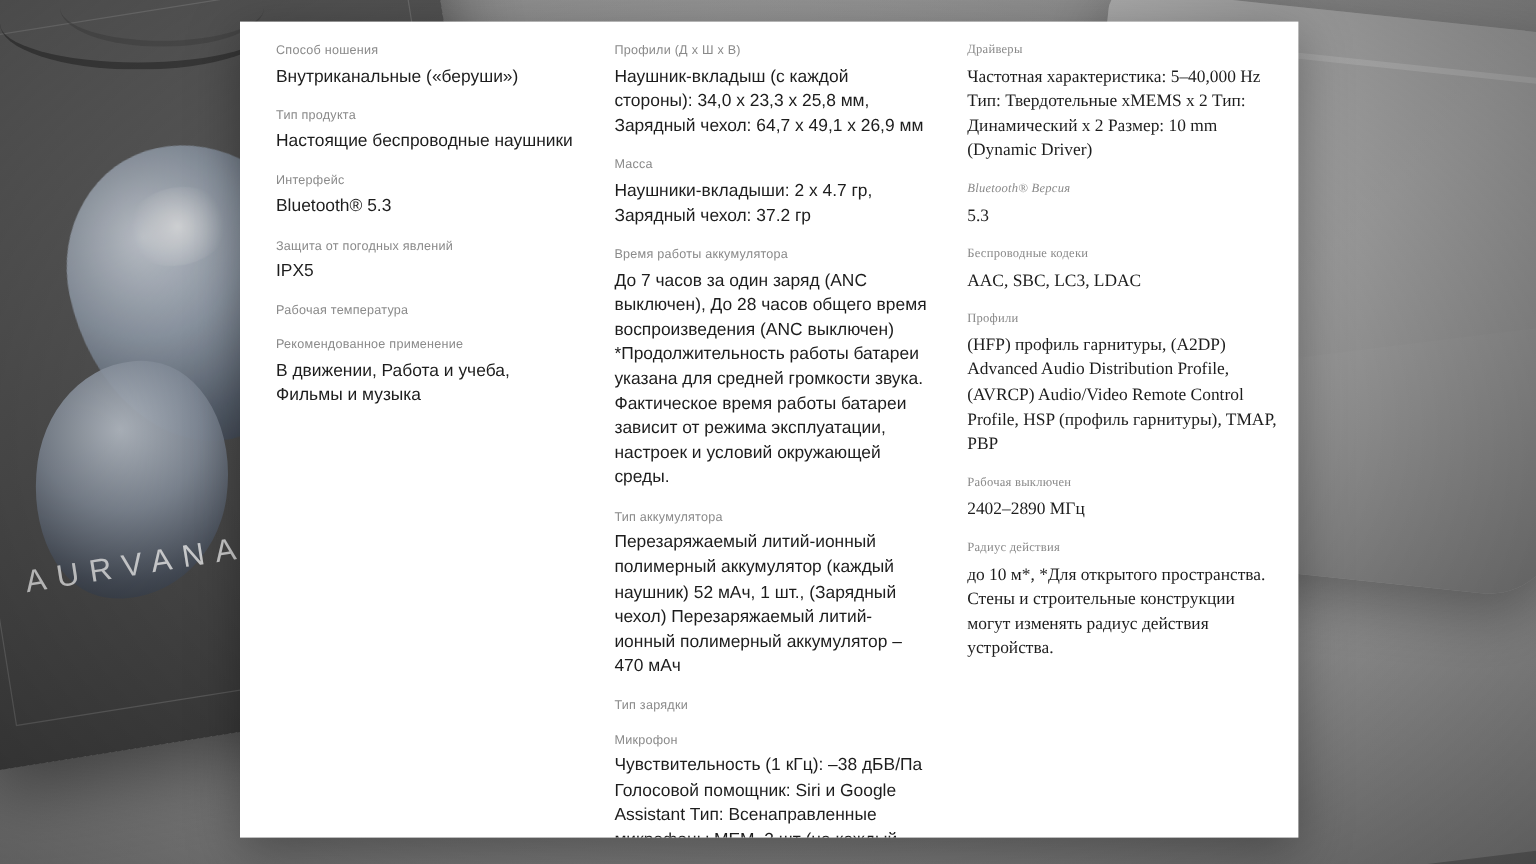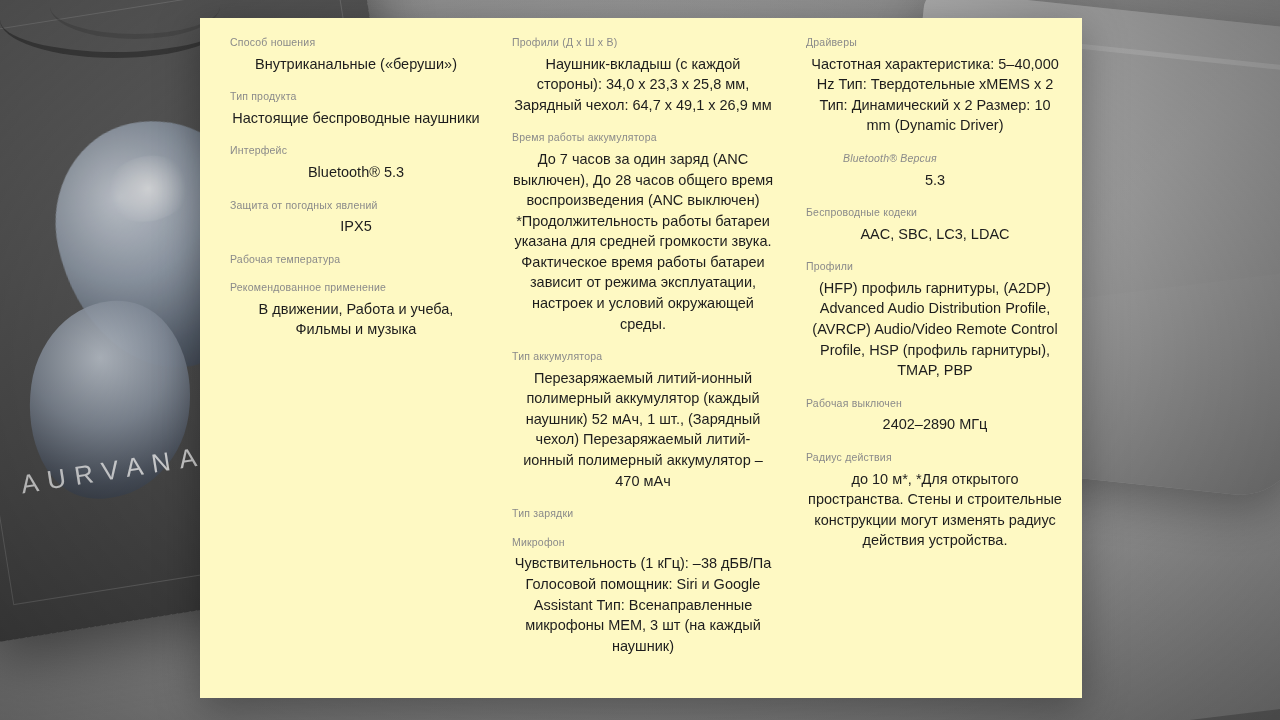--- a/index.html
+++ b/index.html
@@ -137,49 +137,48 @@
     background: radial-gradient(ellipse at 50% 45%, rgba(0,0,0,0) 40%, rgba(0,0,0,0.35) 100%);
   }
 
   
   #spec-panel {
     position: absolute;
     left: 200px;
     top: 18px;
     width: 882px;
     height: 680px;
-    background: #fef9c3;
+    background: #ffffff;
     box-shadow: 0 10px 40px rgba(0,0,0,0.35);
     overflow: hidden;
     display: flex;
     gap: 0;
     padding: 0;
     box-sizing: border-box;
   }
   .spec-column {
     box-sizing: border-box;
     padding: 18px 18px 0 0;
   }
   .col-1 { width: 300px; padding-left: 30px; }
   .col-2 { width: 292px; padding-left: 12px; }
-  .col-3 { width: 290px; padding-left: 14px; }
+  .col-3 { width: 290px; padding-left: 14px; font-family: Liberation Serif, serif; }
 
   .spec-block { margin-bottom: 16px; }
   .spec-label {
     font-size: 10.5px;
     color: #8a8a8a;
     letter-spacing: 0.2px;
     margin-bottom: 5px;
     line-height: 1.2;
   }
   .spec-value {
     font-size: 14.5px;
     color: #1d1d1d;
     line-height: 1.42;
-    text-align: center;
   }
 </style>
 </head>
 <body>
 
 <div id="bg-photo">
   <div class="tile-floor"></div>
   <div class="pouch">
     <div class="seam"></div>
   </div>
@@ -220,20 +219,24 @@
       <div class="spec-value">В движении, Работа и учеба, Фильмы и музыка</div>
     </div>
   </div>
 
   <div class="spec-column col-2">
     <div class="spec-block">
       <div class="spec-label">Профили (Д х Ш х В)</div>
       <div class="spec-value">Наушник-вкладыш (с каждой стороны): 34,0 х 23,3 x 25,8 мм, Зарядный чехол: 64,7 x 49,1 x 26,9 мм</div>
     </div>
     <div class="spec-block">
+      <div class="spec-label">Масса</div>
+      <div class="spec-value">Наушники-вкладыши: 2 x 4.7 гр, Зарядный чехол: 37.2 гр</div>
+    </div>
+    <div class="spec-block">
       <div class="spec-label">Время работы аккумулятора</div>
       <div class="spec-value">До 7 часов за один заряд (ANC выключен), До 28 часов общего время воспроизведения (ANC выключен) *Продолжительность работы батареи указана для средней громкости звука. Фактическое время работы батареи зависит от режима эксплуатации, настроек и условий окружающей среды.</div>
     </div>
     <div class="spec-block">
       <div class="spec-label">Тип аккумулятора</div>
       <div class="spec-value">Перезаряжаемый литий-ионный полимерный аккумулятор (каждый наушник) 52 мАч, 1 шт., (Зарядный чехол) Перезаряжаемый литий-ионный полимерный аккумулятор – 470 мАч</div>
     </div>
     <div class="spec-block">
       <div class="spec-label">Тип зарядки</div>
     </div>
@@ -242,21 +245,21 @@
       <div class="spec-value">Чувствительность (1 кГц): –38 дБВ/Па Голосовой помощник: Siri и Google Assistant Тип: Всенаправленные микрофоны MEM, 3 шт (на каждый наушник)</div>
     </div>
   </div>
 
   <div class="spec-column col-3">
     <div class="spec-block">
       <div class="spec-label">Драйверы</div>
       <div class="spec-value">Частотная характеристика: 5–40,000 Hz Тип: Твердотельные xMEMS x 2 Тип: Динамический x 2 Размер: 10 mm (Dynamic Driver)</div>
     </div>
     <div class="spec-block">
-      <div class="spec-label" style="font-style:italic;margin-left:37px;">Bluetooth® Версия</div>
+      <div class="spec-label" style="font-style:italic;">Bluetooth® Версия</div>
       <div class="spec-value">5.3</div>
     </div>
     <div class="spec-block">
       <div class="spec-label">Беспроводные кодеки</div>
       <div class="spec-value">AAC, SBC, LC3, LDAC</div>
     </div>
     <div class="spec-block">
       <div class="spec-label">Профили</div>
       <div class="spec-value">(HFP) профиль гарнитуры, (A2DP) Advanced Audio Distribution Profile, (AVRCP) Audio/Video Remote Control Profile, HSP (профиль гарнитуры), TMAP, PBP</div>
     </div>

